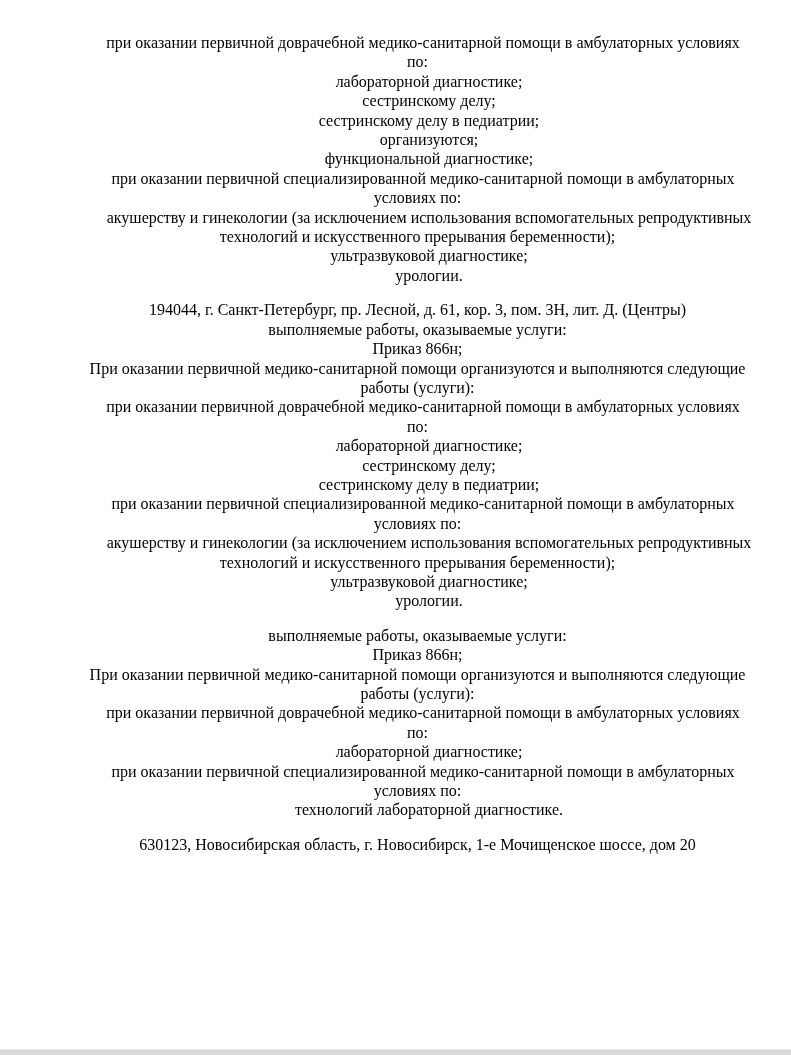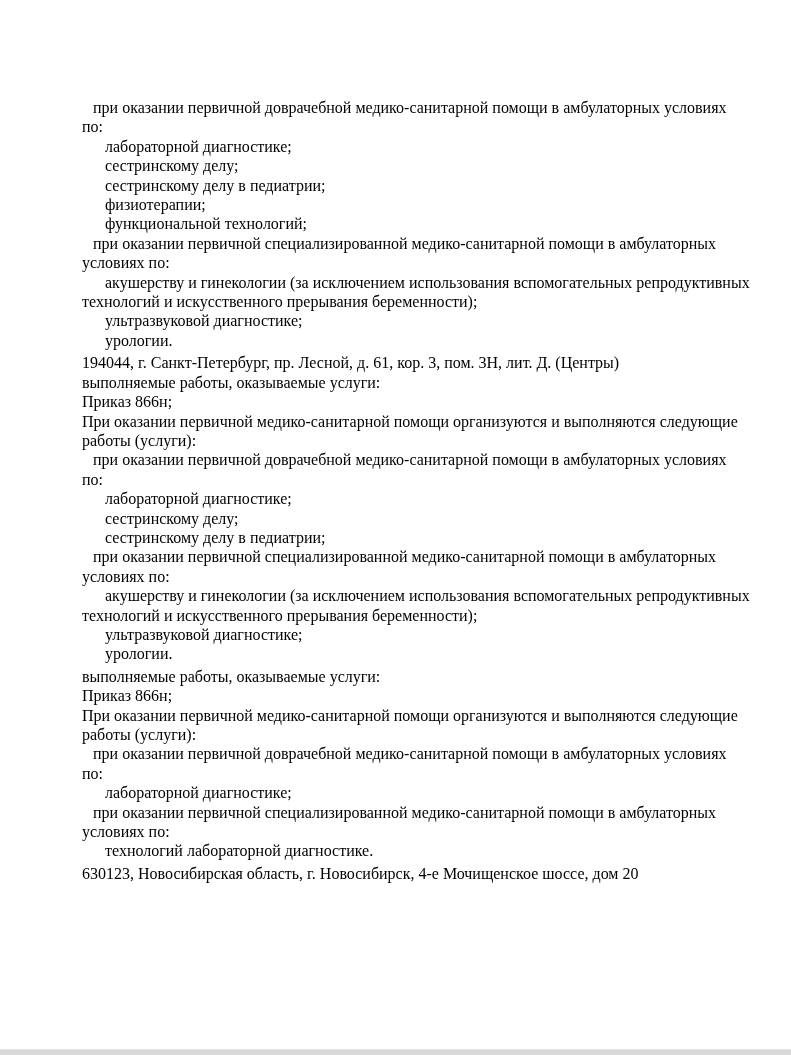--- a/index.html
+++ b/index.html
@@ -11,24 +11,25 @@
     height: 1055px;
     background: #ffffff;
     overflow: hidden;
     position: relative;
     font-family: "Liberation Serif", "DejaVu Serif", serif;
     font-size: 16px;
     line-height: 19.4px;
     color: #000000;
   }
   .doc {
-    padding: 98px 38px 0 82px;
+    padding: 33px 38px 0 82px;
+    text-align: center;
   }
   .block + .block {
-    margin-top: 3px;
+    margin-top: 15px;
   }
   .line {
     white-space: nowrap;
   }
   .indent-0 { padding-left: 0; }
   .indent-1 { padding-left: 11px; }
   .indent-2 { padding-left: 23px; }
   .hscrollbar {
     position: absolute;
     left: 0;
@@ -43,22 +44,22 @@
 <body>
 
 <main class="doc">
   <div id="doc-root">
       <div class="block">
         <div class="line indent-1">при оказании первичной доврачебной медико-санитарной помощи в амбулаторных условиях</div>
         <div class="line indent-0">по:</div>
         <div class="line indent-2">лабораторной диагностике;</div>
         <div class="line indent-2">сестринскому делу;</div>
         <div class="line indent-2">сестринскому делу в педиатрии;</div>
-        <div class="line indent-2">физиотерапии;</div>
-        <div class="line indent-2">функциональной технологий;</div>
+        <div class="line indent-2">организуются;</div>
+        <div class="line indent-2">функциональной диагностике;</div>
         <div class="line indent-1">при оказании первичной специализированной медико-санитарной помощи в амбулаторных</div>
         <div class="line indent-0">условиях по:</div>
         <div class="line indent-2">акушерству и гинекологии (за исключением использования вспомогательных репродуктивных</div>
         <div class="line indent-0">технологий и искусственного прерывания беременности);</div>
         <div class="line indent-2">ультразвуковой диагностике;</div>
         <div class="line indent-2">урологии.</div>
       </div>
       <div class="block">
         <div class="line indent-0">194044, г. Санкт-Петербург, пр. Лесной, д. 61, кор. 3, пом. 3Н, лит. Д. (Центры)</div>
         <div class="line indent-0">выполняемые работы, оказываемые услуги:</div>
@@ -83,18 +84,18 @@
         <div class="line indent-0">При оказании первичной медико-санитарной помощи организуются и выполняются следующие</div>
         <div class="line indent-0">работы (услуги):</div>
         <div class="line indent-1">при оказании первичной доврачебной медико-санитарной помощи в амбулаторных условиях</div>
         <div class="line indent-0">по:</div>
         <div class="line indent-2">лабораторной диагностике;</div>
         <div class="line indent-1">при оказании первичной специализированной медико-санитарной помощи в амбулаторных</div>
         <div class="line indent-0">условиях по:</div>
         <div class="line indent-2">технологий лабораторной диагностике.</div>
       </div>
       <div class="block">
-        <div class="line indent-0">630123, Новосибирская область, г. Новосибирск, 4-е Мочищенское шоссе, дом 20</div>
+        <div class="line indent-0">630123, Новосибирская область, г. Новосибирск, 1-е Мочищенское шоссе, дом 20</div>
       </div>
     </div>
 </main>
 
 <div class="hscrollbar"></div>
 
 </body></html>

